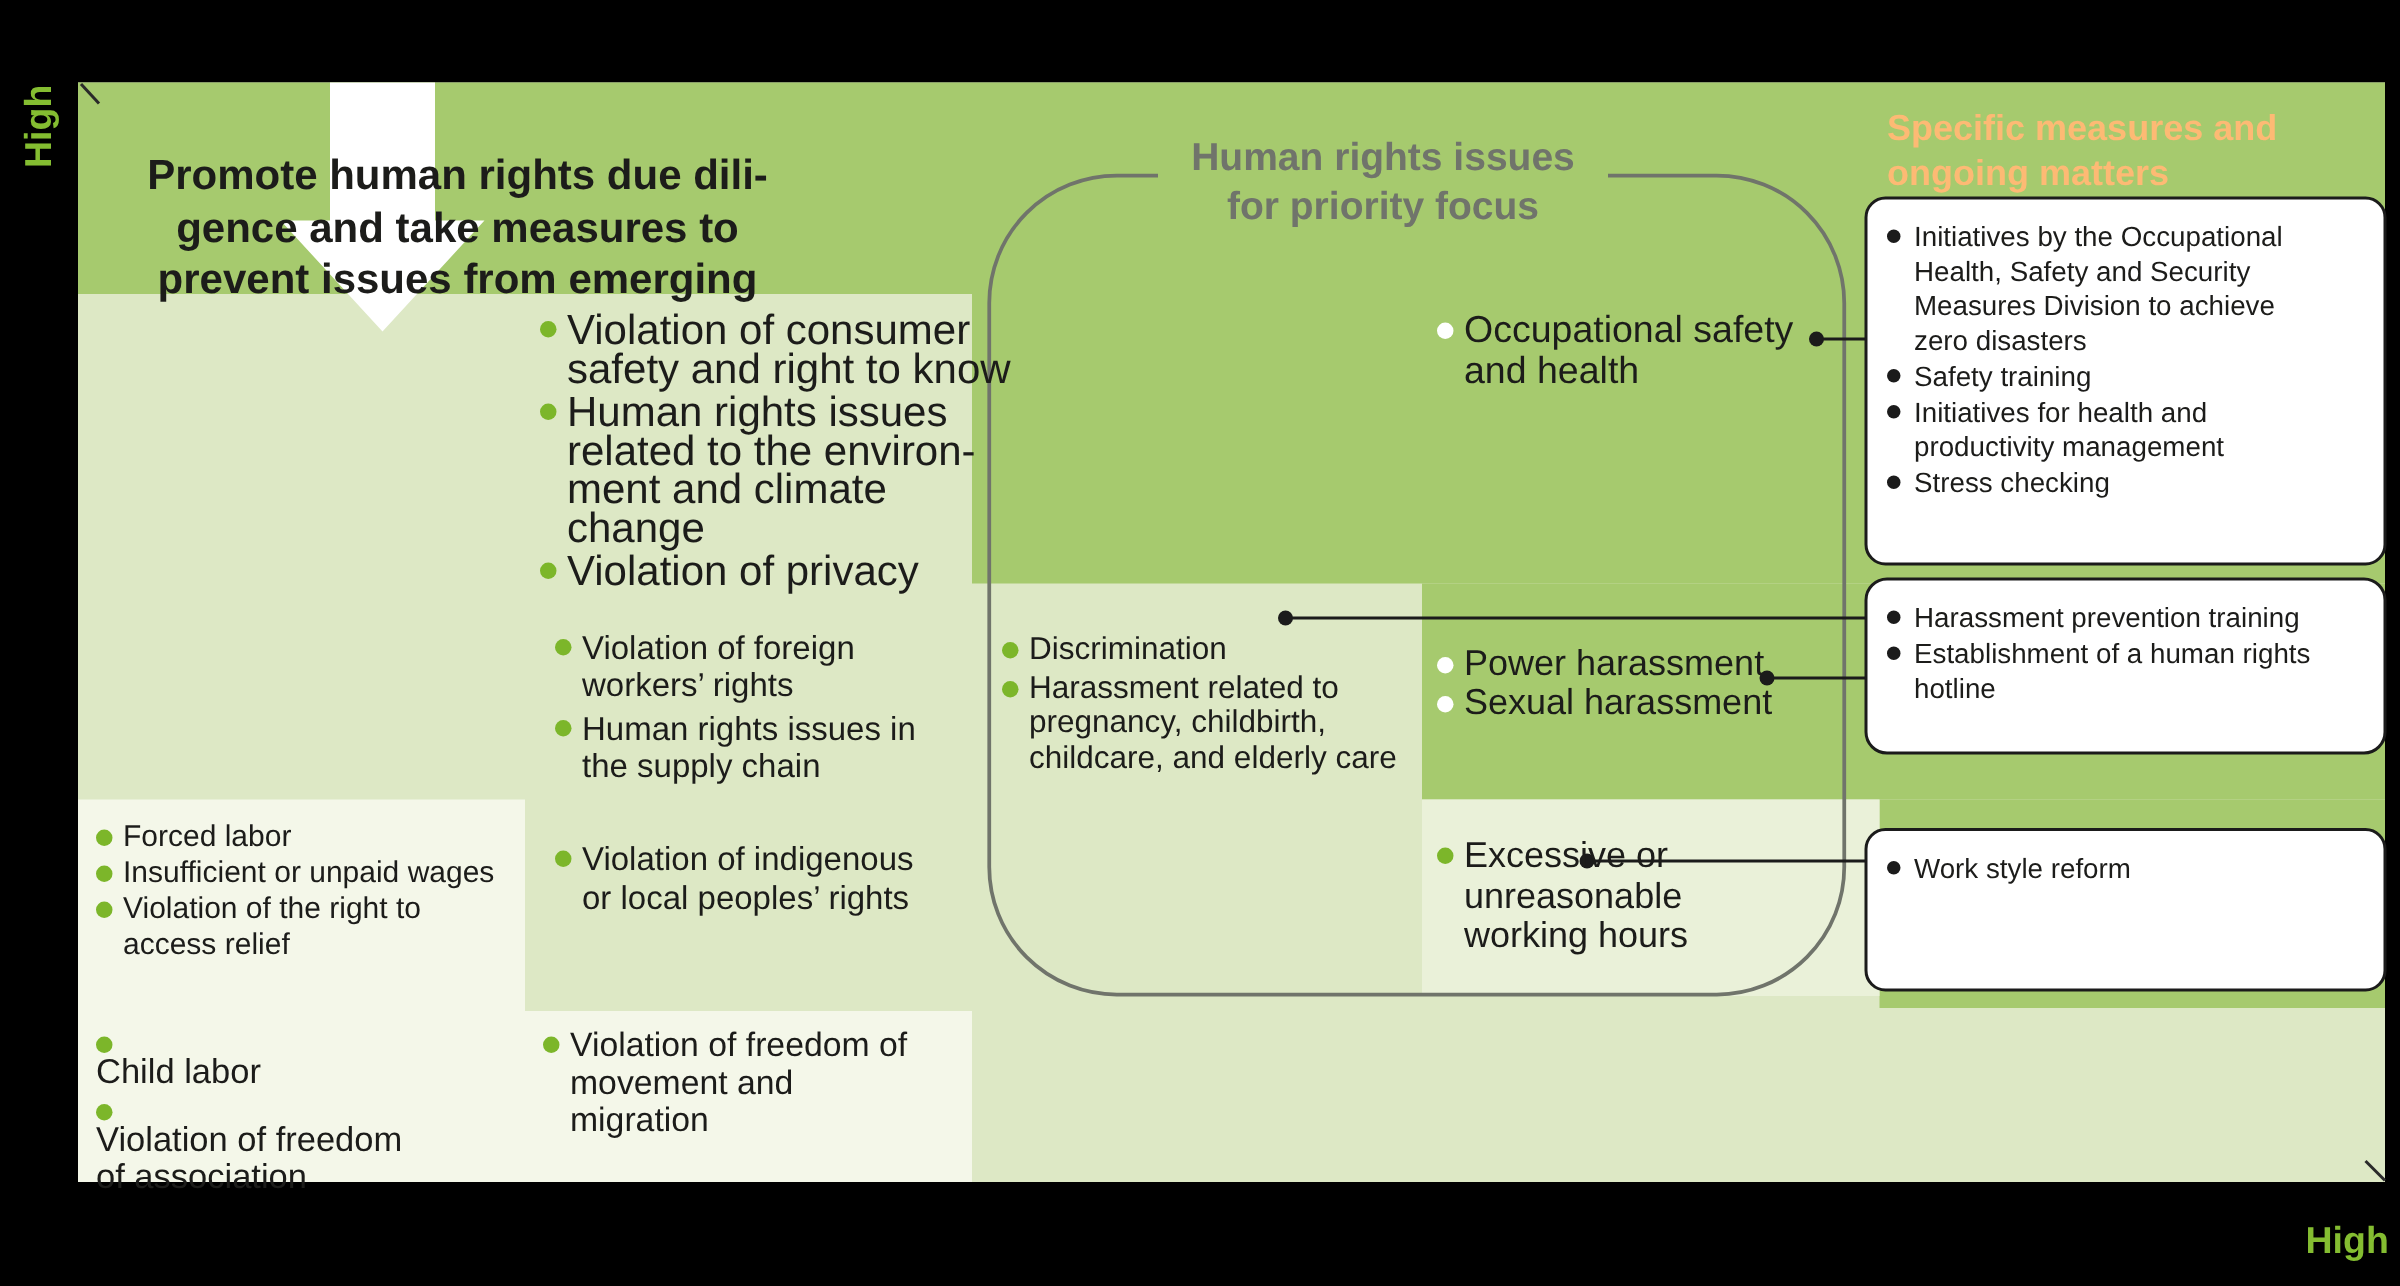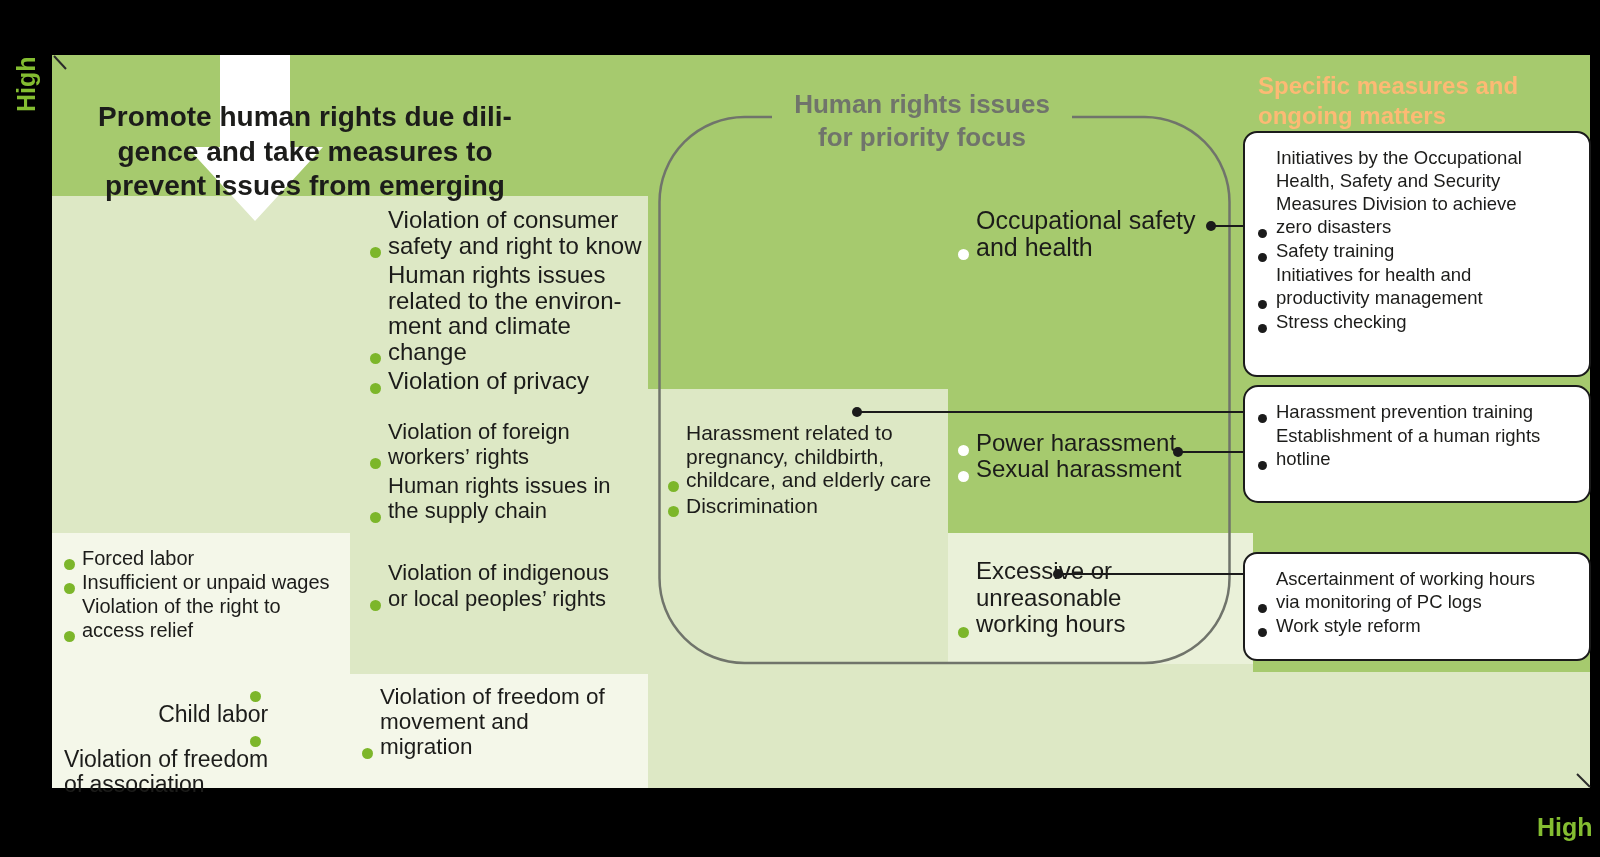--- a/index.html
+++ b/index.html
@@ -11,27 +11,27 @@
   .zl2{background:#eaf1d9;}
   .zxl{background:#f4f7e9;}
   svg.overlay{position:absolute;left:0;top:0;z-index:2;}
   .txt{position:absolute;z-index:3;white-space:pre-line;}
   #promo-title{left:95px;top:88px;width:420px;text-align:center;font-size:28px;line-height:34.5px;font-weight:bold;color:#1c1c1a;margin-top:12px;}
   #priority-title{left:768px;top:88px;width:308px;text-align:center;font-size:26px;line-height:33px;font-weight:bold;color:#70746b;}
   #panel-title{left:1258px;top:71px;font-size:24px;line-height:30px;font-weight:bold;color:#fdba74;}
   #high-left{left:12px;top:112px;transform:rotate(-90deg);transform-origin:0 0;font-size:25px;font-weight:bold;color:#84bd31;}
   #high-bottom{left:1537px;top:813px;font-size:25px;font-weight:bold;color:#84bd31;}
   .blist{position:absolute;z-index:3;}
-  .bi{display:flex;align-items:flex-end;}
+  .bi{display:flex;align-items:flex-start;}
   .dot{flex:0 0 auto;border-radius:50%;}
   .bt{white-space:pre-line;}
   .dot-green .dot{width:11px;height:11px;background:#7cb62a;margin-right:7px;margin-top:7px;}
   .dot-white .dot{width:11px;height:11px;background:#ffffff;margin-right:7px;margin-top:8px;}
   .dot-black .dot{width:9px;height:9px;background:#1b1b1b;margin-right:9px;margin-top:7px;}
-  #g-consumer{left:370px;top:207px;font-size:24px;line-height:25.5px;}
+  #g-consumer{left:360px;top:207px;font-size:28px;line-height:25.5px;}
   #g-consumer .bi{margin-bottom:4px;}
   #g-foreign{left:370px;top:419px;font-size:22px;line-height:25px;}
   #g-foreign .bi{margin-bottom:4px;}
   #g-forced{left:64px;top:546px;font-size:20px;line-height:24px;}
   #g-child{left:64px;top:684px;font-size:23px;line-height:25px;}
   #g-child .bi{margin-bottom:2px;flex-direction:column;}
   #g-indigenous{left:370px;top:560px;font-size:22px;line-height:25.5px;}
   #g-indigenous .bi{margin-bottom:3px;}
   #g-movement{left:362px;top:684px;font-size:22.5px;line-height:25px;}
   #g-discrimination{left:668px;top:421px;font-size:21px;line-height:23.5px;}
@@ -154,27 +154,27 @@
       <div class="bi">
         <span class="dot"></span>
         <span class="bt">Violation of freedom of
 movement and
 migration</span>
       </div>
     </div>
   <div class="blist dot-green" id="g-discrimination">
       <div class="bi">
         <span class="dot"></span>
+        <span class="bt">Discrimination</span>
+      </div>
+      <div class="bi">
+        <span class="dot"></span>
         <span class="bt">Harassment related to
 pregnancy, childbirth,
 childcare, and elderly care</span>
-      </div>
-      <div class="bi">
-        <span class="dot"></span>
-        <span class="bt">Discrimination</span>
       </div>
     </div>
   <div class="blist dot-white" id="g-occupational">
       <div class="bi">
         <span class="dot"></span>
         <span class="bt">Occupational safety
 and health</span>
       </div>
     </div>
   <div class="blist dot-white" id="g-power">
@@ -225,22 +225,17 @@
       </div>
       <div class="bi">
         <span class="dot"></span>
         <span class="bt">Establishment of a human rights
 hotline</span>
       </div>
     </div>
   <div class="mbox blist dot-black" id="box3">
       <div class="bi">
         <span class="dot"></span>
-        <span class="bt">Ascertainment of working hours
-via monitoring of PC logs</span>
-      </div>
-      <div class="bi">
-        <span class="dot"></span>
         <span class="bt">Work style reform</span>
       </div>
     </div>
 
 </div>
 
 </body></html>

